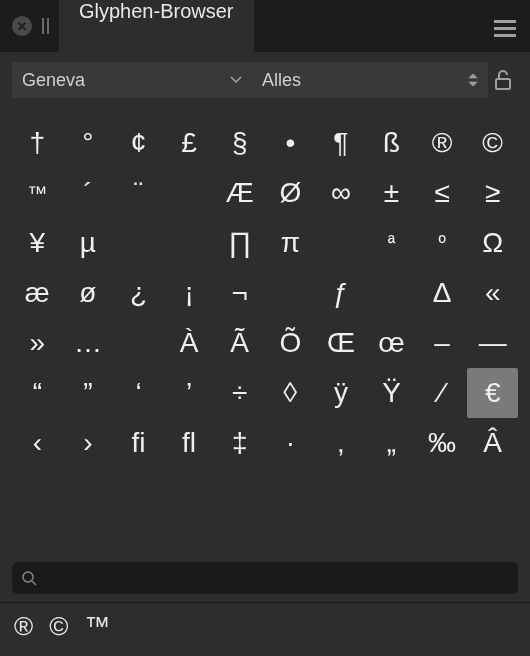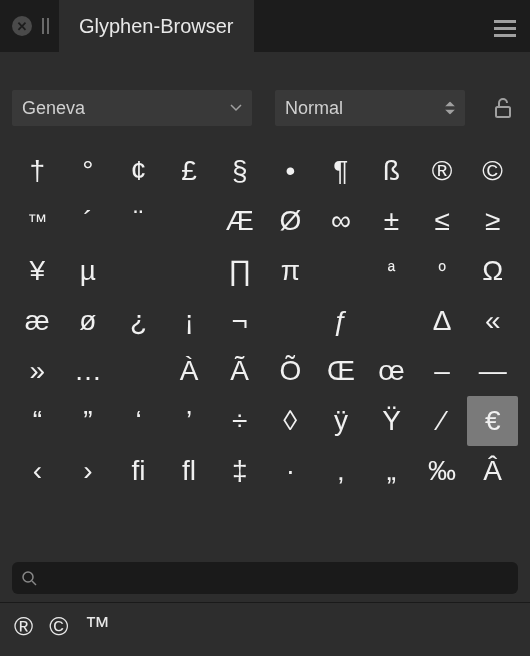--- a/index.html
+++ b/index.html
@@ -46,21 +46,20 @@
   .min-btn span {
     width: 2px; height: 16px;
     background: #6a6a6a;
     display: inline-block;
   }
   .tab {
     height: 52px;
     background: #2d2d2d;
     padding: 0 20px;
     display: flex;
-    align-items: center;
     font-size: 20px;
     color: #e8e8e8;
     margin-left: 4px;
   }
   .hamburger {
     position: absolute;
     right: 14px;
     top: 16px;
     width: 22px;
     cursor: pointer;
@@ -70,23 +69,22 @@
     height: 3px;
     background: #a0a0a0;
     margin: 4px 0;
   }
   .controls {
     background: #2d2d2d;
     padding: 10px 12px 8px 12px;
   }
   .row {
     display: flex;
-    gap: 23px;
+    gap: 0;
     margin-bottom: 6px;
-    margin-top: 28px;
   }
   .select {
     background: #393939;
     border: none;
     height: 36px;
     display: flex;
     align-items: center;
     padding: 0 10px;
     font-size: 18px;
     color: #d0d0d0;
@@ -208,21 +206,21 @@
 
   <div class="controls">
     <div class="row">
       <div class="select font-select">
         <span>Geneva</span>
         <svg class="chev-v" viewBox="0 0 12 8">
             <path d="M1 1l5 5 5-5" stroke="currentColor" stroke-width="1.5" fill="none"></path>
           </svg>
       </div>
       <div class="select style-select">
-        <span>Normal</span>
+        <span>Alles</span>
         <div class="stepper">
           <svg width="10" height="5" viewBox="0 0 10 5">
               <path d="M0 5l5-5 5 5" fill="currentColor"></path>
             </svg>
           <svg width="10" height="5" viewBox="0 0 10 5">
               <path d="M0 0l5 5 5-5" fill="currentColor"></path>
             </svg>
         </div>
       </div>
       <div class="lock">

